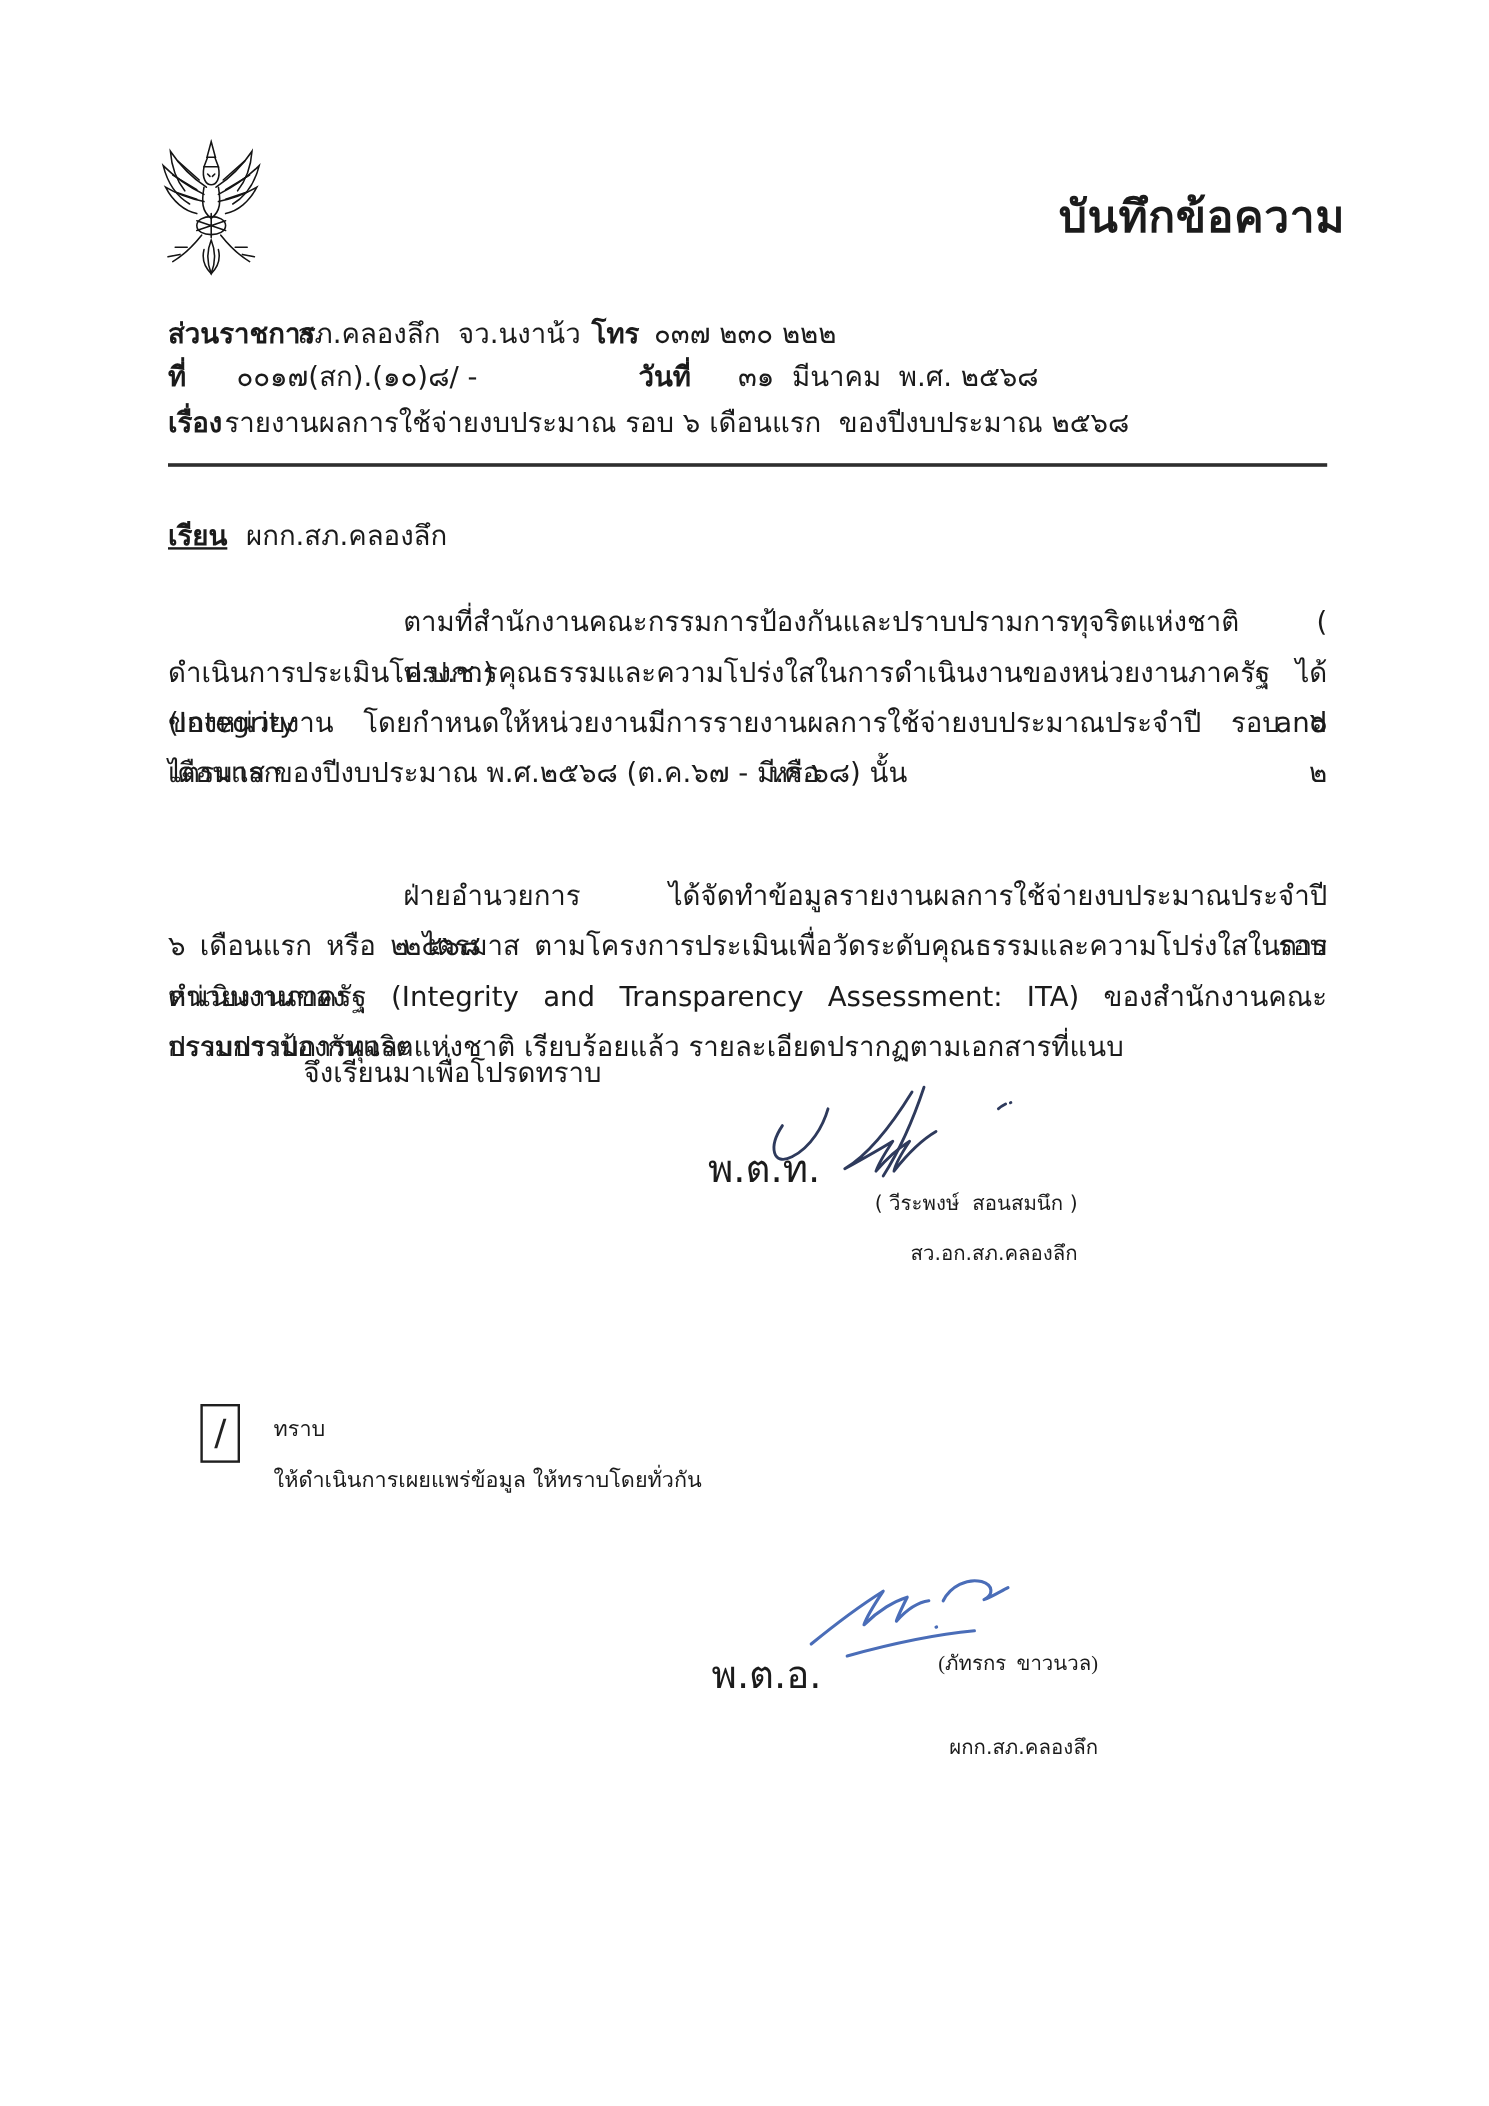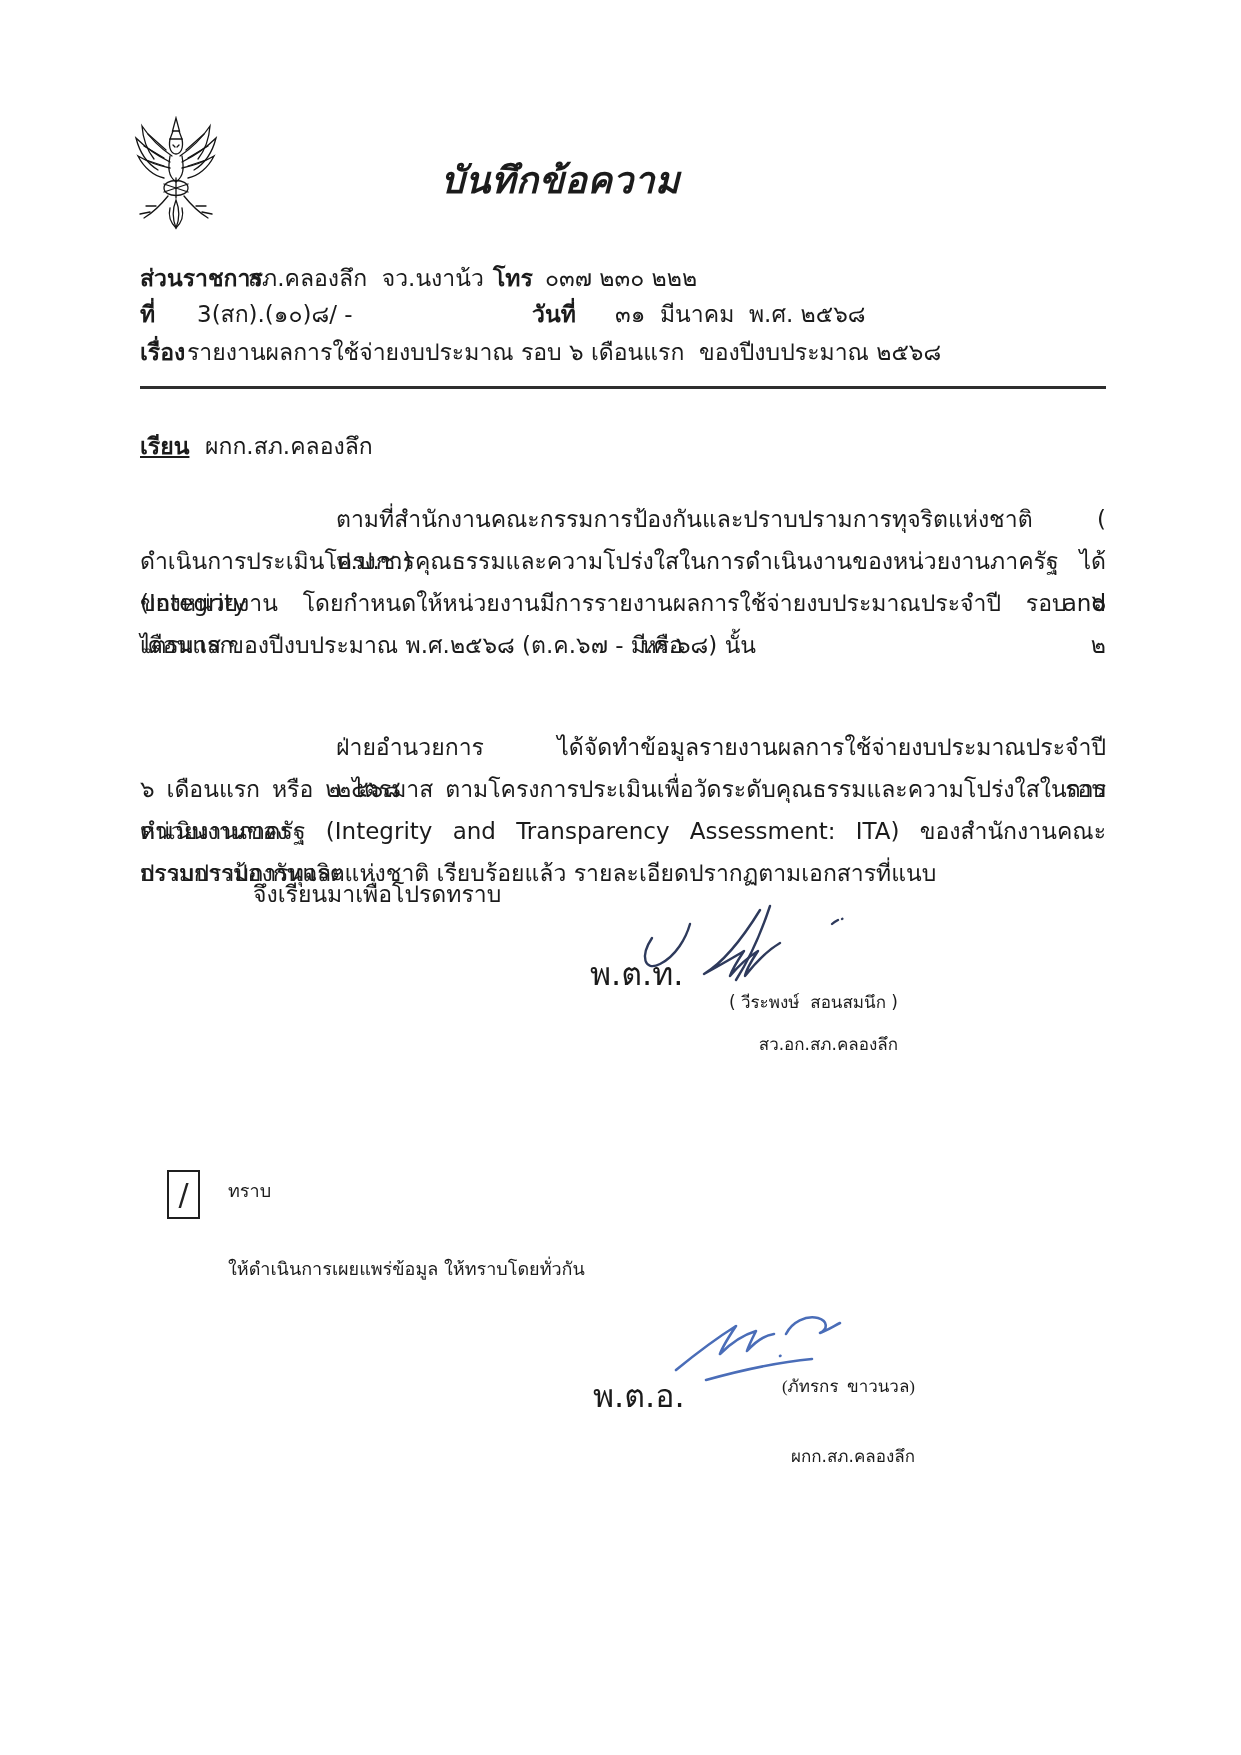--- a/index.html
+++ b/index.html
@@ -5,22 +5,22 @@
   * { margin:0; padding:0; box-sizing:border-box; }
   html,body { background:#ffffff; }
   .page {
     position:relative; width:1241px; height:1755px; background:#ffffff;
     font-family:"DejaVu Sans","Liberation Sans",sans-serif;
     color:#1b1b1b; overflow:hidden;
   }
   .abs { position:absolute; }
   .b { font-weight:700;text-decoration:underline; }
   .title {
-    left:0; right:120px; top:150px; text-align:center;
-    font-size:37px; font-weight:700; letter-spacing:0.5px;font-style:italic;
+    left:0; right:120px; top:150px; text-align:right;
+    font-size:37px; font-weight:700; letter-spacing:0.5px;
   }
   .emblem { left:130px; top:116px; width:92px; height:116px; }
   .fieldrow { left:140px; width:966px; height:34px; font-size:23px; }
   .fieldrow span { position:absolute; white-space:pre; top:0; }
   .lab { font-weight:700; }
   .rule { left:140px; top:386px; width:966px; height:3px; background:#2e2e2e; }
   .salut { left:140px; top:428px; width:700px; font-size:23px; }
   .salut .val { position:absolute; left:65px; white-space:pre; }
   .para { left:140px; width:966px; font-size:23px; }
   .bodyline { height:42px; line-height:42px; width:100%; }
@@ -72,21 +72,21 @@
 
   <div class="abs fieldrow" style="top:260px;">
     <span class="lab" style="left:0;">ส่วนราชการ</span>
     <span style="left:108px;">สภ.คลองลึก  จว.นงาน้ว</span>
     <span class="lab" style="left:353px;">โทร</span>
     <span style="left:405px;">๐๓๗ ๒๓๐ ๒๒๒</span>
   </div>
 
   <div class="abs fieldrow" style="top:296px;">
     <span class="lab" style="left:0;">ที่</span>
-    <span style="left:57px;">3(สก).(๑๐)๘/ -</span>
+    <span style="left:57px;">๐๐๑๗(สก).(๑๐)๘/ -</span>
     <span class="lab" style="left:392px;">วันที่</span>
     <span style="left:475px;">๓๑  มีนาคม  พ.ศ. ๒๕๖๘</span>
   </div>
 
   <div class="abs fieldrow" style="top:334px;">
     <span class="lab" style="left:0;text-align:right;">เรื่อง</span>
     <span style="left:47px;">รายงานผลการใช้จ่ายงบประมาณ รอบ ๖ เดือนแรก  ของปีงบประมาณ ๒๕๖๘</span>
   </div>
 
   <div class="abs rule"></div>
@@ -124,21 +124,21 @@
     </svg>
   </div>
   <div class="abs rank" style="left:590px; top:948px;">พ.ต.ท.</div>
   <div class="abs sigcenter" style="left:578px; top:988px;">( วีระพงษ์  สอนสมนึก )</div>
   <div class="abs sigcenter" style="left:578px; top:1030px;">สว.อก.สภ.คลองลึก</div>
 
   <div class="abs checkbox">
     <span class="checkmark">/</span>
   </div>
   <div class="abs approve-line" style="left:228px; top:1176px;">ทราบ</div>
-  <div class="abs approve-line" style="left:228px; top:1218px;margin-top:36px;">ให้ดำเนินการเผยแพร่ข้อมูล ให้ทราบโดยทั่วกัน</div>
+  <div class="abs approve-line" style="left:228px; top:1218px;">ให้ดำเนินการเผยแพร่ข้อมูล ให้ทราบโดยทั่วกัน</div>
 
   <div class="abs" style="left:668px; top:1312px; width:210px; height:85px;">
     <svg class="sig" width="210" height="85" viewBox="0 0 210 85">
       <g fill="none" stroke-width="2.6" stroke-linecap="round" stroke-linejoin="round" stroke="#4a6db8">
         <path d="M8 58 C30 40 52 24 68 14 C60 26 54 36 52 42 C64 30 78 22 88 19 C84 27 80 35 79 39 C88 29 98 23 106 22"></path>
         <path d="M118 22 C124 10 138 3 150 6 C160 9 160 17 152 21 C158 19 166 14 172 11"></path>
         <path d="M38 68 C74 58 112 50 144 47"></path>
         <path d="M112 44 L112.5 43.8"></path>
       </g>
     </svg>

